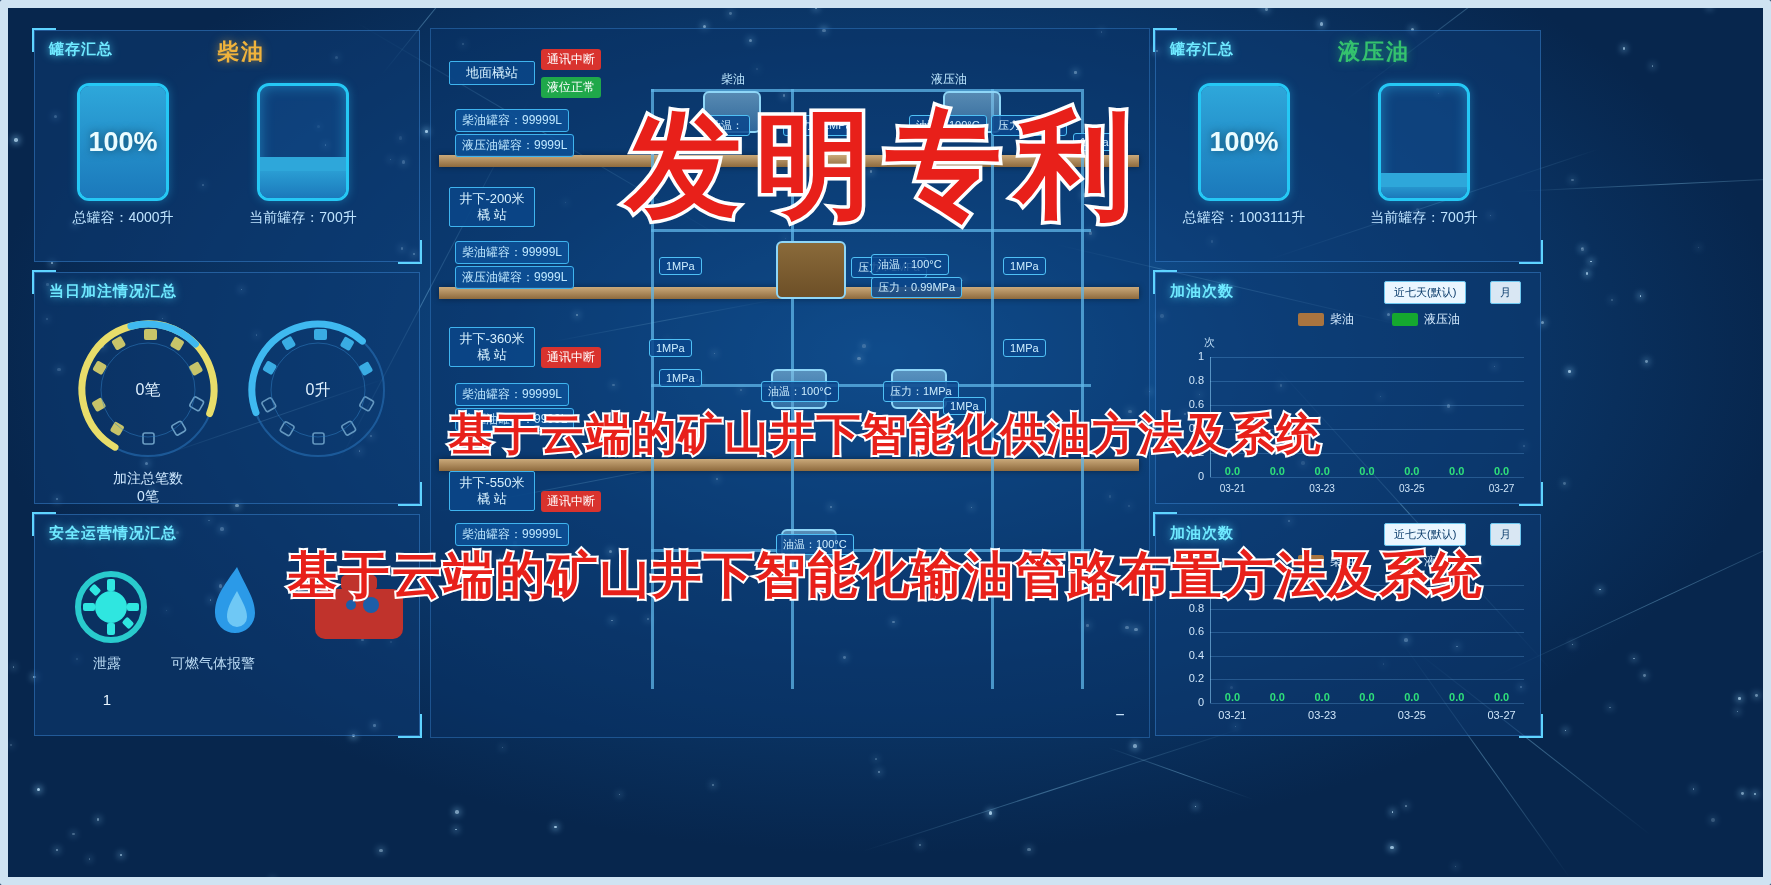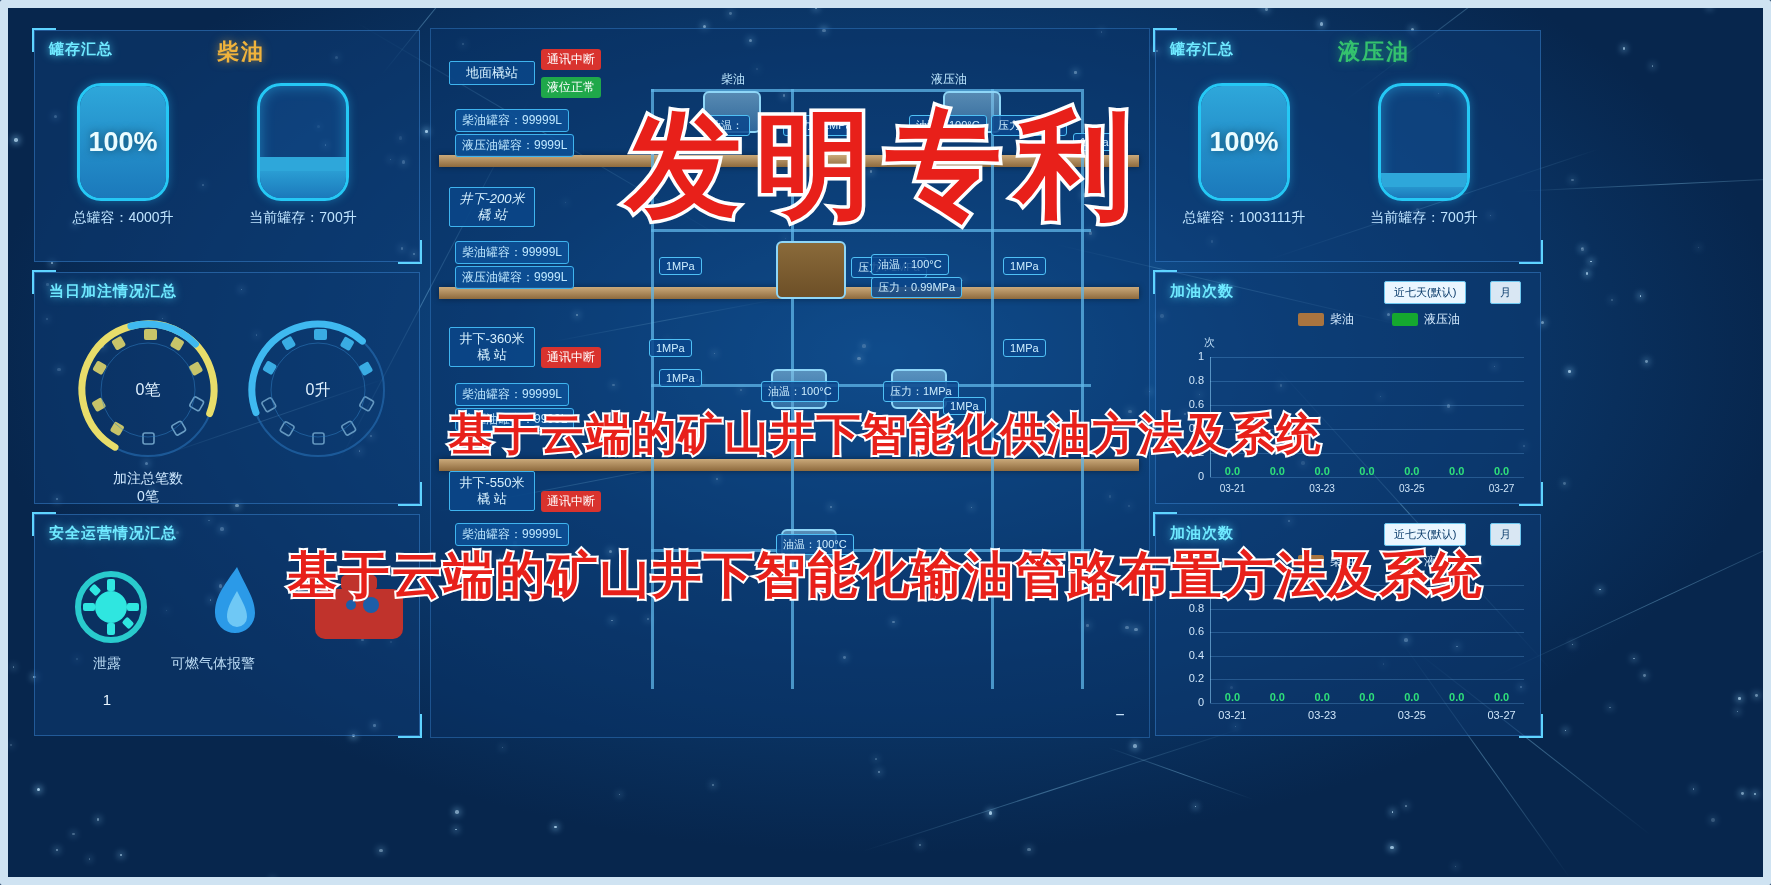--- a/index.html
+++ b/index.html
@@ -30,21 +30,21 @@
       border:2px solid #5fd4ff; }
   .panel:before{ left:-3px; top:-3px; border-right:none;border-bottom:none;}
   .panel:after{ right:-3px; bottom:-3px; border-left:none;border-top:none;}
   .ptitle { position:absolute; top:9px; left:14px; color:#6fe9ff; font-size:15px;
       font-weight:bold; letter-spacing:1px; text-shadow:0 0 8px rgba(80,220,255,.8); }
   .ptitle-r { position:absolute; top:6px; left:50%; transform:translateX(-10px);
       font-size:22px; font-weight:bold; letter-spacing:2px; }
 
   
   .tankwrap{ position:absolute; }
-  .tank{ width:92px; height:118px; border:3px solid #25c8f5; border-radius:24px;
+  .tank{ width:92px; height:118px; border:3px solid #25c8f5; border-radius:12px;
      position:relative; overflow:hidden; background:rgba(20,90,160,.35);
      box-shadow:0 0 14px rgba(50,200,255,.45) inset, 0 0 10px rgba(50,200,255,.35); }
   .tank .fill{ position:absolute; left:0; right:0; bottom:0;
      background:linear-gradient(180deg,#2ea7da,#1b79bb); }
   .tank .wave{ position:absolute; left:-10%; width:120%; height:14px;
      background:
        radial-gradient(circle at 12px 14px, transparent 12px, #2ea7da 12px),
        radial-gradient(circle at 36px 14px, transparent 12px, #2ea7da 12px);
      background-size:24px 14px; }
   .tankpct{ position:absolute; inset:0; display:flex; align-items:center; justify-content:center;
@@ -469,21 +469,21 @@
 
     <div class="stationbox" style="left:18px;top:32px;">
       <div class="stname" style="width:86px;">地面橇站</div>
     </div>
     <span class="tag red" style="position:absolute;left:110px;top:20px;">通讯中断</span>
     <span class="tag green" style="position:absolute;left:110px;top:48px;">液位正常</span>
     <span class="tag blue" style="position:absolute;left:24px;top:80px;">柴油罐容：99999L</span>
     <span class="tag blue" style="position:absolute;left:24px;top:105px;">液压油罐容：9999L</span>
 
     <div class="stationbox" style="left:18px;top:158px;">
-      <div class="stname" style="width:86px;white-space:pre-line;font-style:italic;">井下-200米
+      <div class="stname" style="width:86px;white-space:pre-line;">井下-200米
 橇   站</div>
     </div>
     <span class="tag blue" style="position:absolute;left:24px;top:212px;">柴油罐容：99999L</span>
     <span class="tag blue" style="position:absolute;left:24px;top:237px;">液压油罐容：9999L</span>
 
     <div class="stationbox" style="left:18px;top:298px;">
       <div class="stname" style="width:86px;white-space:pre-line;">井下-360米
 橇   站</div>
     </div>
     <span class="tag red" style="position:absolute;left:110px;top:318px;">通讯中断</span>

